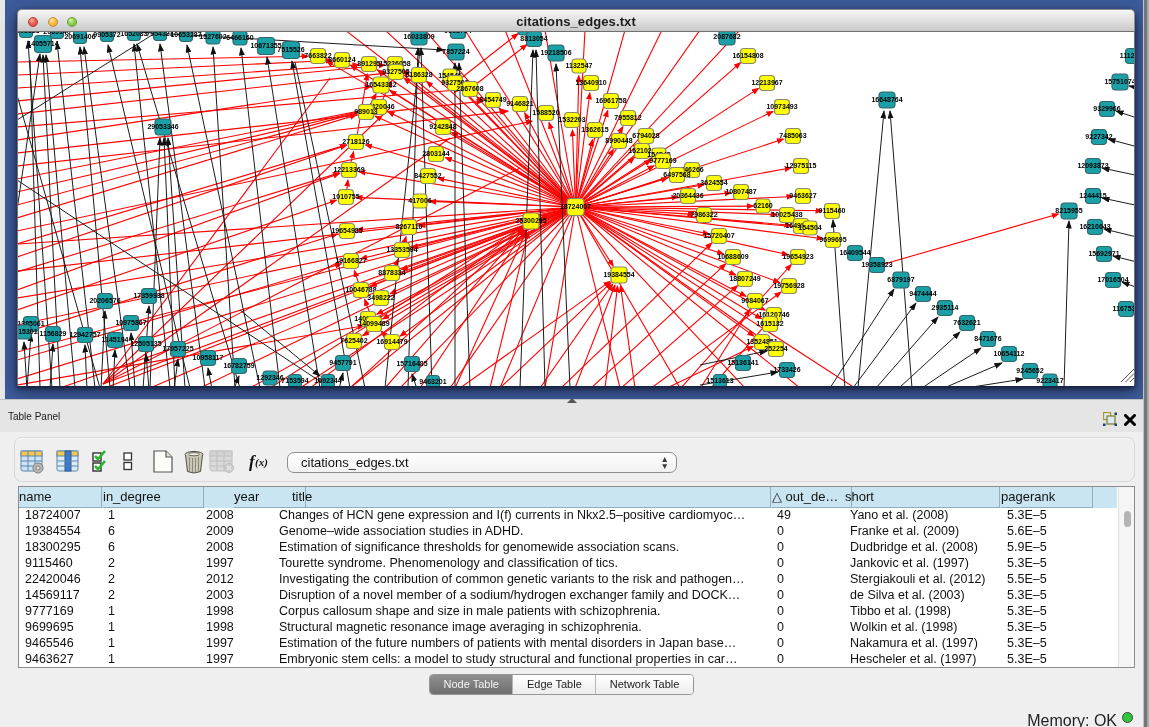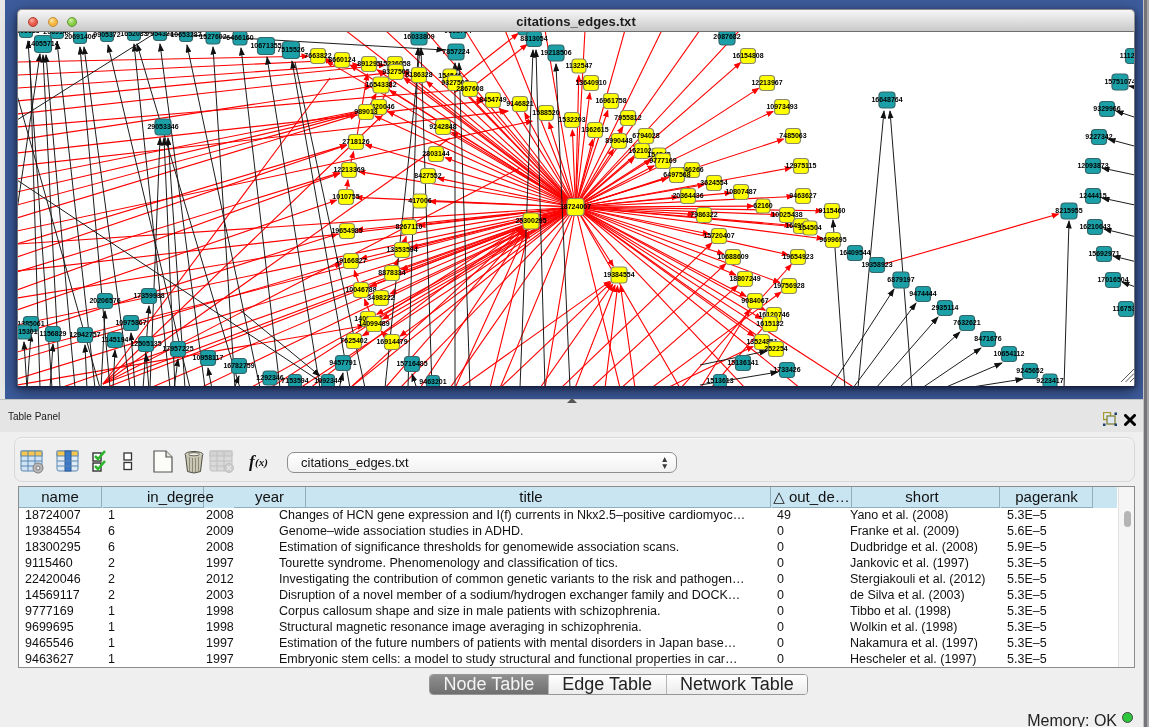--- a/index.html
+++ b/index.html
@@ -20,31 +20,31 @@
 #tbframe { position:absolute; left:14px; top:37px; width:1121px; height:45px; border:1px solid #d8d8d8; border-radius:8px; box-shadow:inset 0 1px 0 #fafafa; }
 #tp-title { position:absolute; left:8px; top:11px; font-size:10px; color:#1a1a1a; }
 #tp-caret { position:absolute; left:567px; top:-2px; width:0; height:0; border-left:5px solid transparent; border-right:5px solid transparent; border-bottom:5px solid #555; }
 #tp-float { position:absolute; left:1103px; top:12px; width:14px; height:14px; }
 #tp-x { position:absolute; left:1124px; top:12px; width:12px; height:12px; }
 #combo { position:absolute; left:287px; top:52px; width:390px; height:21px; background:linear-gradient(#ffffff,#f1f1f1); border:1px solid #8e8e8e; border-radius:7px; }
 #combo .ct { position:absolute; left:13px; top:2px; font-size:13px; color:#111; }
 #combo .ar { position:absolute; right:7px; top:2.5px; font-size:8.5px; color:#3a3a3a; line-height:7.5px; letter-spacing:0; }
 #tablewrap { position:absolute; left:18px; top:86px; width:1117px; height:182px; background:#fff; border:1px solid #8c8c8c; }
 #thead { position:absolute; left:0; top:0; height:21px; width:1098px; background:#c9e5f2; }
-.th { position:absolute; top:0; height:21px; border-right:1px solid #93aebb; border-bottom:1px solid #93aebb; font-size:15px; color:#111; text-align:center; line-height:20px; }
+.th { position:absolute; top:0; height:21px; border-right:1px solid #93aebb; border-bottom:1px solid #93aebb; font-size:13px; color:#111; line-height:20px; }
 #tbody { position:absolute; left:0; top:21px; width:1098px; }
 .tr { position:relative; height:16px; font-size:12.5px; color:#111; white-space:nowrap; }
 .c { position:absolute; top:0; height:16px; line-height:15px; overflow:hidden; }
 .c0 { left:6px; width:77px; } .c1 { left:89px; width:92px; } .c2 { left:187px; width:68px; }
 .c3 { left:260px; width:492px; } .c4 { left:758px; width:68px; } .c5 { left:831px; width:150px; }
 .c6 { left:988px; width:92px; }
 #vscroll { position:absolute; right:0; top:0; width:16px; height:180px; background:#f5f5f5; border-left:1px solid #e2e2e2; }
 #vthumb { position:absolute; left:5px; top:24px; width:7px; height:16px; background:#b4b4b4; border-radius:4px;}
 #tabs { position:absolute; left:429px; top:274px; height:21px; display:flex; border:1px solid #979797; border-radius:4px; overflow:hidden; background:#fff;}
-.tab { height:100%; font-size:18px; line-height:19px; padding:0 13.5px; color:#222; background:linear-gradient(#ffffff,#ececec); }
+.tab { height:100%; font-size:11px; line-height:19px; padding:0 13.5px; color:#222; background:linear-gradient(#ffffff,#ececec); }
 .tab.sel { background:linear-gradient(#909090,#6f6f6f); color:#f4f4f4; }
 .tab + .tab { border-left:1px solid #b5b5b5; }
 #memory { position:absolute; right:32px; top:312px; font-size:16px; color:#222; }
 #memdot { position:absolute; right:16px; top:312px; width:11px; height:11px; border-radius:50%; background:#2ec73b; border:1px solid #444; }
 #rightstrip { position:absolute; left:1143px; top:0; width:6px; height:727px; background:linear-gradient(90deg,#c2c2c2 0 1px,#74747a 1px 4px,#a8a8a8 4px 6px); }
 </style></head>
 <body>
 <div id="desktop">
     <div class="lgray"></div>
   </div>
@@ -665,21 +665,21 @@
  <text x="6" y="14" font-family="Liberation Serif, serif" font-style="italic" font-weight="bold" font-size="11" fill="#111">(x)</text>
 </g>
 </svg>
   <div id="combo">
       <span class="ct">citations_edges.txt</span>
       <span class="ar">▲<br>▼</span>
     </div>
   <div id="tablewrap">
     <div id="thead">
       <div class="th" style="left:0;width:83px;">name</div>
-      <div class="th" style="left:84px;width:101px;padding-left:44px;">in_degree</div>
+      <div class="th" style="left:84px;width:101px;">in_degree</div>
       <div class="th" style="left:182px;width:72px;margin-left:33px;">year</div>
       <div class="th" style="left:255px;width:497px;padding-left:18px;">title</div>
       <div class="th" style="left:753px;width:80px;">△ out_de…</div>
       <div class="th" style="left:826px;width:155px;">short</div>
       <div class="th" style="left:982px;width:92px;">pagerank</div>
     </div>
     <div id="tbody">
         <div class="tr">
 <div class="c c0">18724007</div>
           <div class="c c1">1</div>

